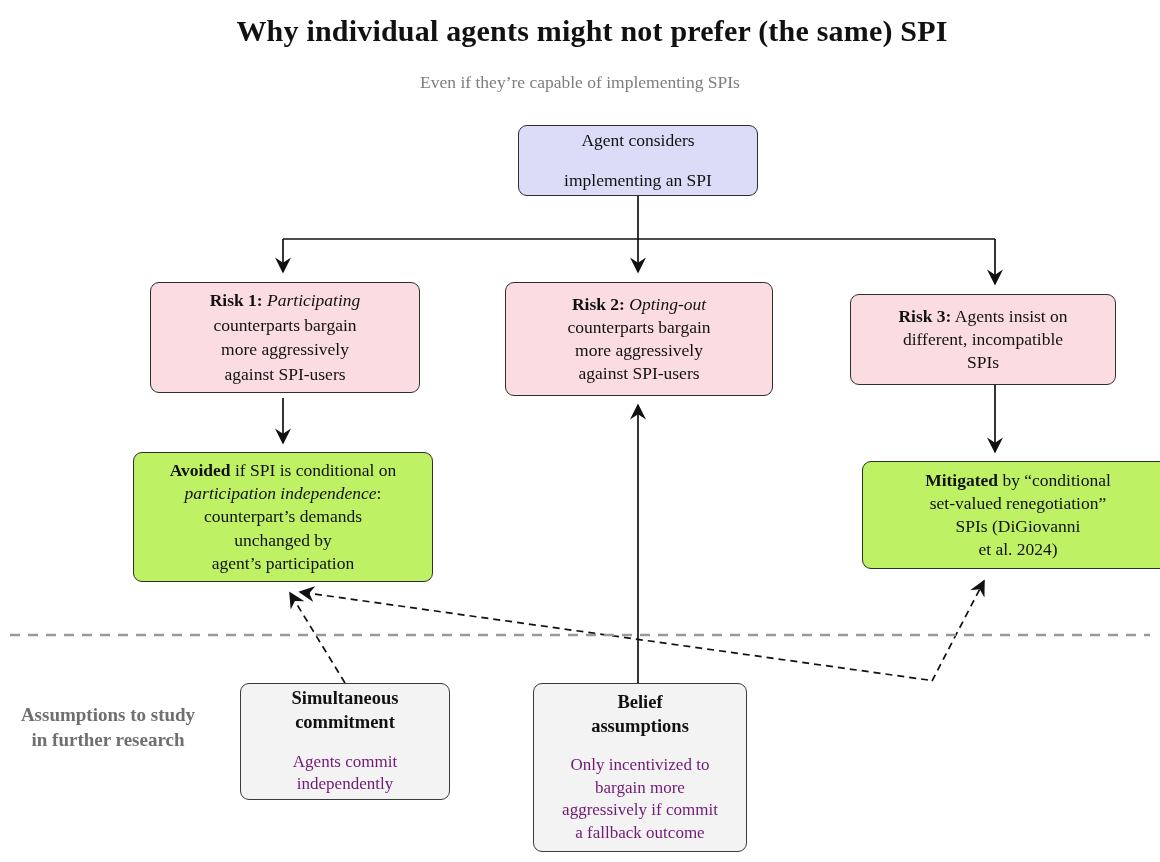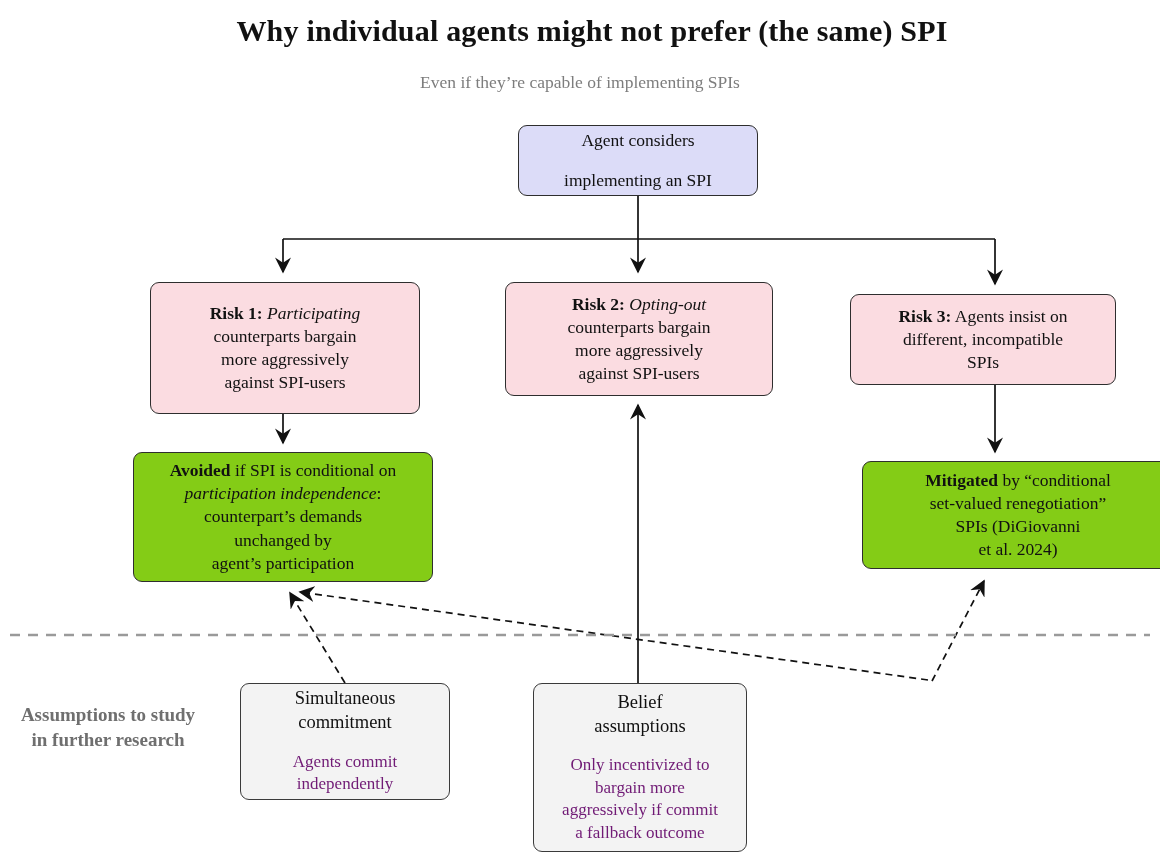--- a/index.html
+++ b/index.html
@@ -19,23 +19,23 @@
   }
   .box {
     position:absolute; z-index:2; box-sizing:border-box;
     border:1.6px solid #2e2e2e; border-radius:9px;
     display:flex; flex-direction:column; justify-content:center; align-items:center;
     text-align:center; font-size:17.5px; line-height:1.32; padding:6px 8px;
   }
   .box .ln { display:block; white-space:nowrap; }
   .lavender { background:#dcdcf8;gap:16px; }
   .pink     { background:#fbdce1; }
-  .green    { background:#84cc16; }
+  .green    { background:#bef264; }
   .graybox  { background:#f3f3f3; border-color:#3a3a3a; }
-  .graybox .hd { font-weight:400; font-size:18.5px; line-height:1.28; }
+  .graybox .hd { font-weight:700; font-size:18.5px; line-height:1.28; }
   .graybox .bd { font-size:17px; line-height:1.32; margin-top:16px; color:#701a75; }
   b { font-weight:700; }
   i { font-style:italic; }
   .side-label {
     position:absolute; left:18px; top:702px; width:180px; z-index:2;
     text-align:center; font-weight:700; font-size:19px; line-height:1.32; color:#6f6f6f;
   }
 </style>
 </head>
 <body>
@@ -67,21 +67,21 @@
   </svg>
 
   <div class="title">Why individual agents might not prefer (the same) SPI</div>
   <div class="subtitle">Even if they’re capable of implementing SPIs</div>
 
   <div class="box lavender" style="left:518px; top:125px; width:240px; height:71px;">
     <span class="ln">Agent considers</span>
     <span class="ln">implementing an SPI</span>
   </div>
 
-  <div class="box pink" style="left:150px; top:282px; width:270px; height:132px;">
+  <div class="box pink" style="left:150px; top:282px; width:270px; height:111px;justify-content:space-between;">
     <span class="ln"><b>Risk 1:</b> <i>Participating</i></span>
     <span class="ln">counterparts bargain</span>
     <span class="ln">more aggressively</span>
     <span class="ln">against SPI-users</span>
   </div>
 
   <div class="box pink" style="left:505px; top:282px; width:268px; height:114px;">
     <span class="ln"><b>Risk 2:</b> <i>Opting-out</i></span>
     <span class="ln">counterparts bargain</span>
     <span class="ln">more aggressively</span>

